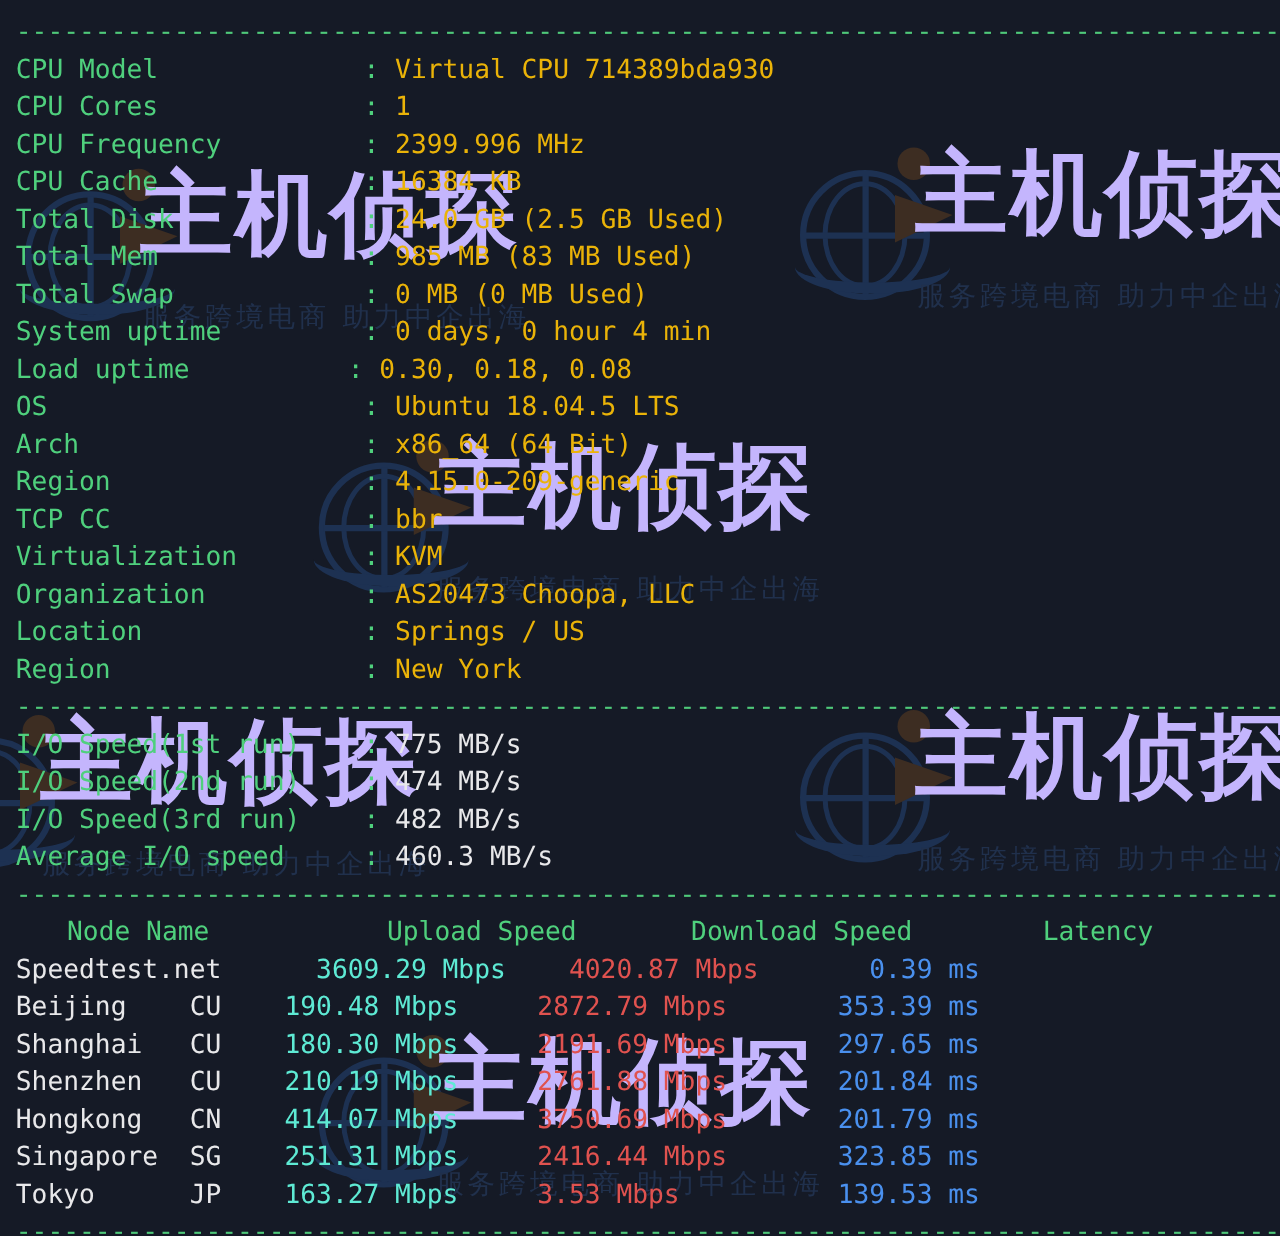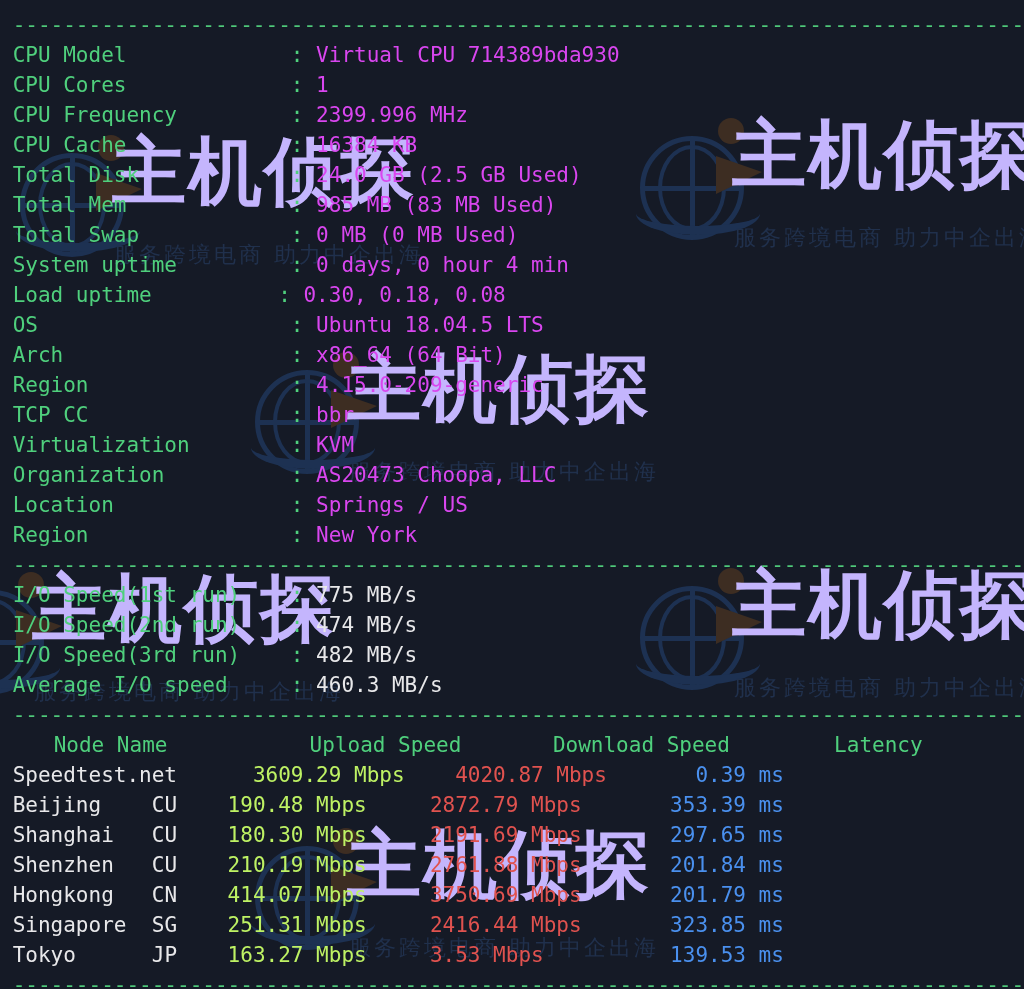--- a/index.html
+++ b/index.html
@@ -106,23 +106,23 @@
     white-space: pre;
     height: 30px;
   }
   .divider {
     color: #4fc97a;
     white-space: pre;
     height: 30px;
     overflow: hidden;
   }
   .k { color: #4fd07d; }
-  .v { color: #d946ef; margin-top: 24px; }
+  .v { color: #eab308; margin-top: 24px; }
   .w { color: #e8e8ea; }
-  .up { color: #bef264; }
+  .up { color: #5eead4; }
   .dn { color: #e0524f; margin-top: 28px; }
   .lat { color: #4a90ee; }
   .sep { color: #4fd07d; }
   .hdr { color: #4fd07d; margin-left: 41px; }
   .pad-top { height: 10px; }
 </style>
 </head>
 <body>
 
 <div id="terminal">

